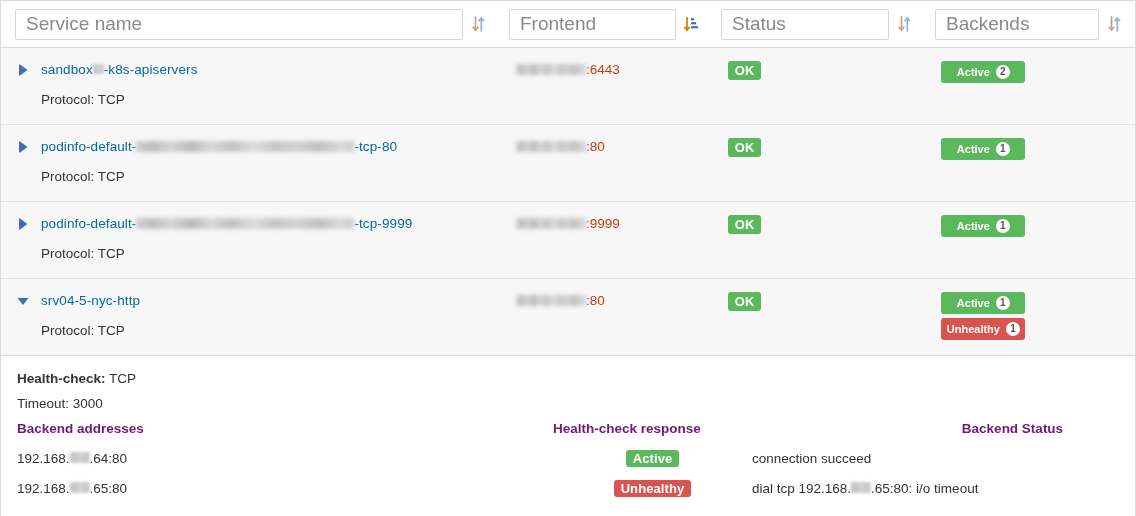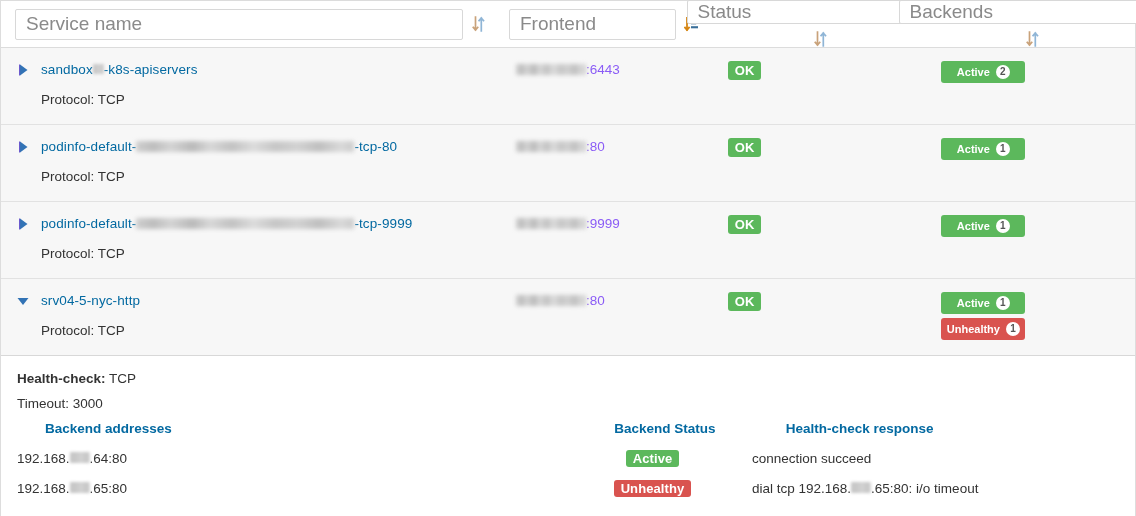--- a/index.html
+++ b/index.html
@@ -86,22 +86,22 @@
     background: #f7f7f7;
     display: flex;
     align-items: flex-start;
     padding-top: 13px;
   }
   .row:last-child { border-bottom: 1px solid #d8d8d8; }
 
   .cell { box-sizing: border-box; }
   .c-service  { width: 500px; padding-left: 14px; }
   .c-frontend { width: 213px; padding-left: 16px; }
-  .c-status   { width: 213px; padding-left: 15px; flex-direction: column; }
-  .c-backends { width: 210px; padding-left: 16px; flex-direction: column; }
+  .c-status   { width: 213px; padding-left: 15px; }
+  .c-backends { width: 210px; padding-left: 16px; }
 
   .svc-line {
     display: flex;
     align-items: center;
     line-height: 18px;
     white-space: nowrap;
   }
   .caret {
     width: 16px;
     height: 16px;
@@ -121,21 +121,21 @@
   .proto {
     margin-top: 12px;
     margin-left: 26px;
     font-size: 13.5px;
     color: #333333;
     line-height: 18px;
   }
 
   .frontend-val {
     font-size: 13.5px;
-    color: #8b5cf6;
+    color: #c2410c;
     line-height: 18px;
     white-space: nowrap;
   }
 
   
   .redact {
     display: inline-block;
     vertical-align: middle;
     background: linear-gradient(90deg,
       #cfcfcf 0%, #bdbdbd 8%, #d4d4d4 16%, #b9b9b9 26%,
@@ -222,21 +222,21 @@
     font-size: 13.5px;
     color: #333333;
     line-height: 22px;
     margin-bottom: 3px;
   }
   .detail-line b { font-weight: bold; }
 
   .detail-table { width: 1104px; }
   .d-row { display: flex; align-items: center; }
   .d-head { margin-top: 6px; margin-bottom: 7px; }
-  .d-head .d-col { font-weight: bold; font-size: 13.5px; color: #0369a1; margin-left: 28px; }
+  .d-head .d-col { font-weight: bold; font-size: 13.5px; color: #701a75; }
   .d-col { box-sizing: border-box; font-size: 13.5px; color: #333333; }
   .d-addr   { width: 536px; }
   .d-status { width: 199px; text-align: center; }
   .d-resp   { width: 360px; }
   .d-body .d-row { height: 30px; }
 </style>
 </head>
 <body>
 
 <div class="table-wrap">
@@ -411,22 +411,22 @@
   <div class="detail">
     <div class="detail-line">
       <b>Health-check:</b>
       <span>TCP</span>
     </div>
     <div class="detail-line">Timeout: 3000</div>
 
     <div class="detail-table">
       <div class="d-row d-head">
         <div class="d-col d-addr">Backend addresses</div>
+        <div class="d-col d-resp">Health-check response</div>
         <div class="d-col d-status">Backend Status</div>
-        <div class="d-col d-resp">Health-check response</div>
       </div>
 
       <div class="d-body">
         <div class="d-row">
           <div class="d-col d-addr"><span>192.168.</span><span class="redact octet"></span><span>.64:80</span></div>
           <div class="d-col d-status">
             <span class="badge green">Active</span>
           </div>
           <div class="d-col d-resp">connection succeed</div>
         </div>

